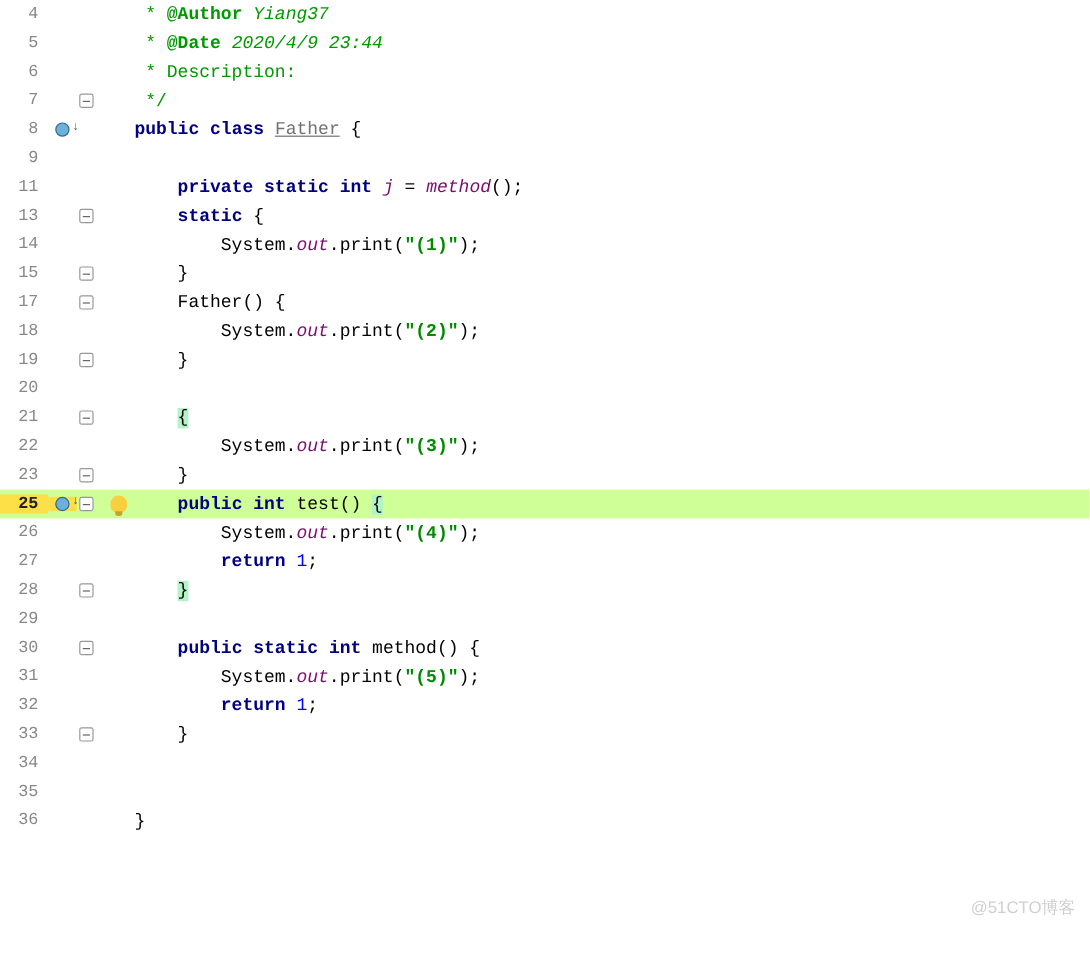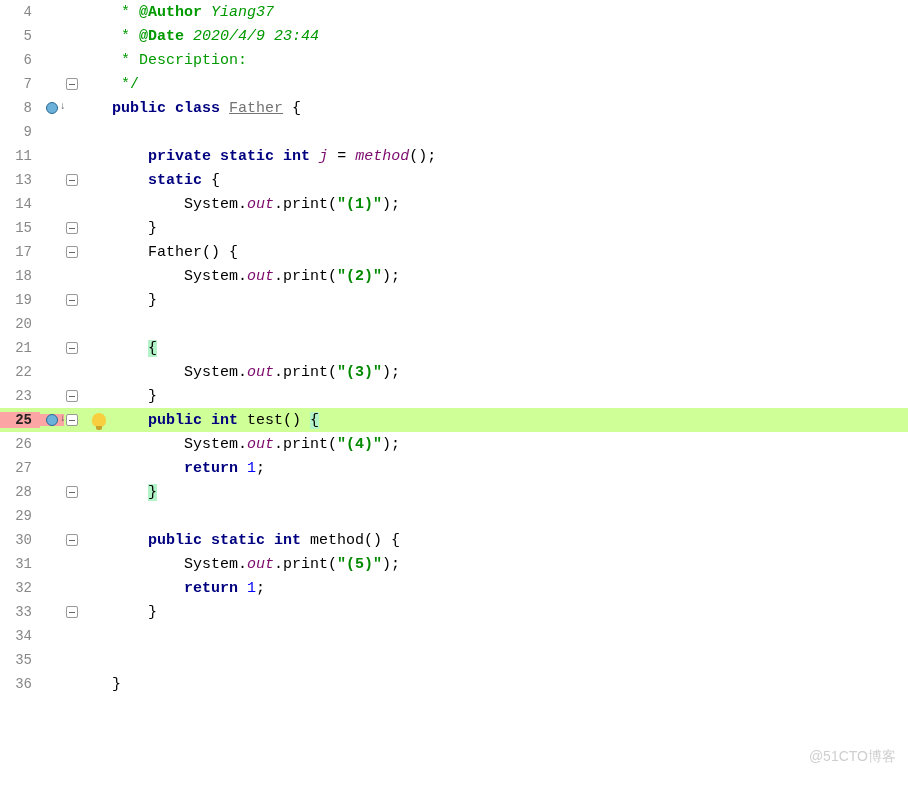--- a/index.html
+++ b/index.html
@@ -35,21 +35,21 @@
 .marks {
   width: 24px;
   flex-shrink: 0;
   display: flex;
   align-items: center;
   justify-content: center;
   position: relative;
   background: #ffffff;
 }
 .line.highlighted .marks,
-.line.highlighted .gutter { background: #fca5a5; }
+.line.highlighted .gutter { background: #fde047; }
 .fold {
   width: 16px;
   flex-shrink: 0;
   display: flex;
   align-items: center;
   justify-content: center;
   position: relative;
 }
 .fold-line {
   position: absolute;

